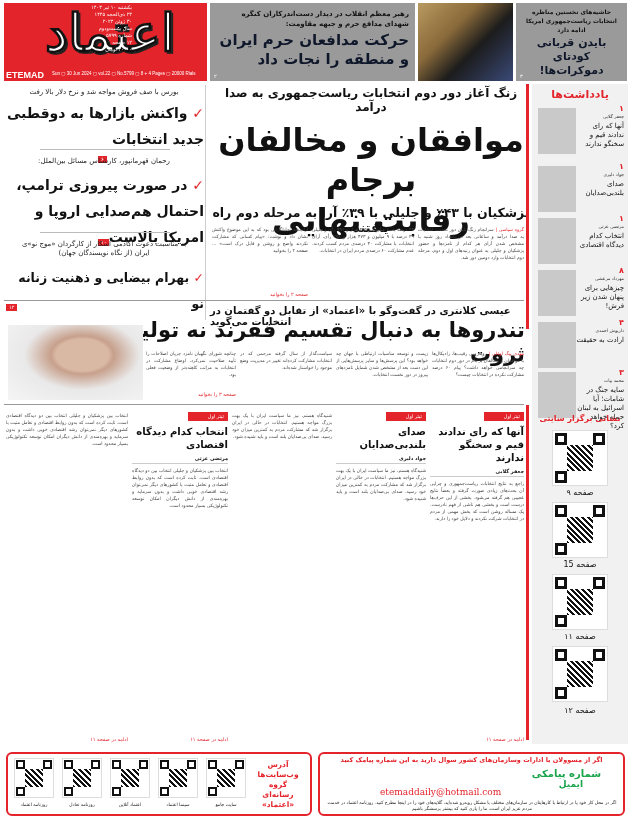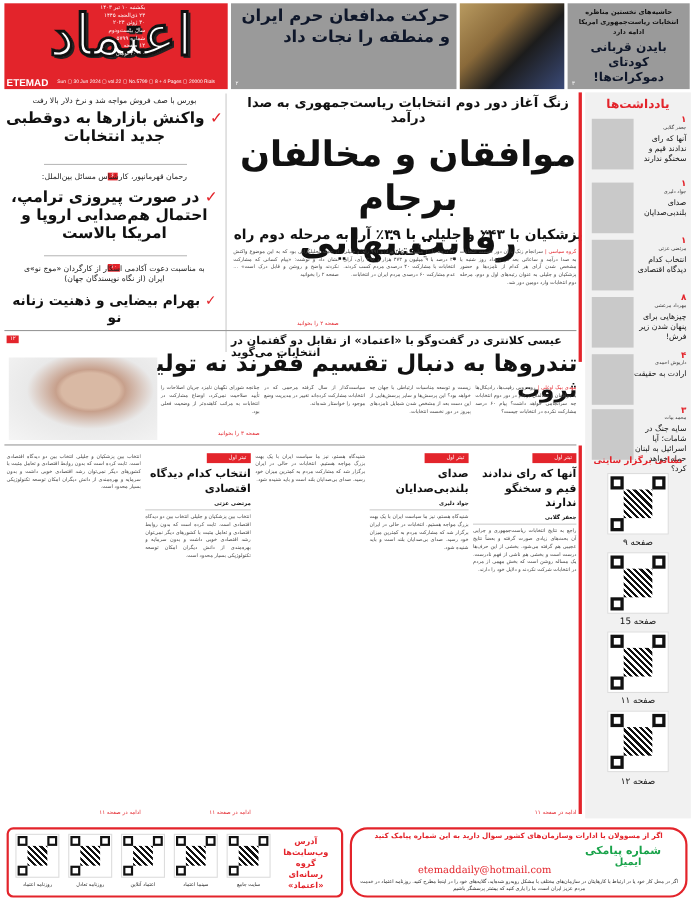--- a/index.html
+++ b/index.html
@@ -18,21 +18,21 @@
 #leader-photo{left:418px;top:3px;width:95px;height:78px;background:linear-gradient(135deg,#b89a60 0%,#8a6a3a 35%,#1c1c1c 60%,#3a4a78 100%)}
 #biden-box{left:516px;top:3px;width:111px;height:78px;background:#9a9a9a}
 
 #kicker-main{left:212px;top:86px;width:318px;font-size:12px;font-weight:bold;text-align:center}
 #headline-main{left:212px;top:120px;width:318px;font-size:32px;font-weight:900;text-align:center;line-height:40px;letter-spacing:-1px}
 #subhead-main{left:212px;top:205px;width:318px;font-size:12.5px;font-weight:bold;text-align:center}
 .bodytext{font-size:4.6px;line-height:7px;color:#444;text-align:justify;direction:rtl;overflow:hidden}
 .redtext{color:#e3242b}
 
 .left-kicker{font-size:7px;text-align:center;color:#222}
-.left-title{font-size:14px;font-weight:900;text-align:center;line-height:16px}
+.left-title{font-size:14px;font-weight:900;text-align:right;line-height:26px}
 .check{color:#e3242b;font-weight:bold}
 .divider-red{height:1px;background:#bbb}
 .pg-badge{display:inline-block;background:#e3242b;color:#fff;font-size:5px;padding:0 3px;line-height:7px}
 
 #sidebar{left:532px;top:84px;width:96px;height:660px;background:#f1f1f1}
 #sidebar-title{width:100%;text-align:center;color:#e3242b;font-size:11px;font-weight:bold;margin-top:4px}
 .note{position:absolute;left:4px;width:88px;height:56px}
 .note-photo{position:absolute;left:2px;top:4px;width:38px;height:46px;background:#c9c9c9}
 .note-num{position:absolute;right:0;top:0;color:#e3242b;font-size:8px;font-weight:bold}
 .note-author{position:absolute;right:0;top:10px;font-size:4.5px;color:#333;direction:rtl}
@@ -48,21 +48,21 @@
 
 #interview-kicker{left:210px;top:305px;width:318px;font-size:10px;font-weight:bold;text-align:left}
 #interview-title{left:115px;top:318px;width:410px;font-size:21px;font-weight:900;text-align:right;direction:rtl}
 #kalantari-photo{left:8px;top:325px;width:135px;height:75px;background:radial-gradient(ellipse at 55% 40%,#d9b9a4 0 25%,#c7a08c 30%,#e9e9e9 55%,#f5f5f5 100%)}
 
 .col-tag{background:#e3242b;color:#fff;font-size:5px;text-align:right;padding:0 4px;direction:rtl;line-height:9px}
 .col-title{font-size:10px;font-weight:bold;text-align:right;direction:rtl;line-height:13px}
 .col-author{font-size:5px;font-weight:bold;text-align:right;direction:rtl;border-bottom:1px solid #ccc;padding-bottom:2px}
 .cont{font-size:5px;color:#e3242b;text-align:right;direction:rtl}
 
-#sms-box{left:318px;top:752px;width:307px;height:64px;border:2px solid #e3242b;border-radius:16px}
+#sms-box{left:318px;top:752px;width:307px;height:64px;border:2px solid #e3242b;border-radius:6px}
 #sms-head{font-size:6.5px;font-weight:bold;color:#e3242b;text-align:center;direction:rtl;margin-top:2px}
 #sms-number{left:56px;top:12px;font-size:18px;font-weight:900;color:#e3242b;font-family:"DejaVu Sans",sans-serif;letter-spacing:-1px}
 #sms-label{right:22px;top:14px;font-size:10px;font-weight:bold;color:#19a34a}
 #email{left:60px;top:33px;font-size:9px;color:#e3242b;font-family:"DejaVu Serif",serif}
 #email-label{right:40px;top:25px;font-size:9px;font-weight:bold;color:#19a34a}
 #sms-foot{left:6px;top:46px;width:292px;font-size:4.5px;text-align:center;direction:rtl;line-height:6px;color:#222}
 #sites-box{left:6px;top:752px;width:306px;height:64px;border:2px solid #e3242b;border-radius:6px}
 #sites-title{right:6px;top:6px;width:52px;color:#e3242b;font-size:7.5px;font-weight:bold;text-align:center;line-height:10px;direction:rtl}
 .site{position:absolute;top:4px;width:44px;height:56px}
 .site .qr-box{width:40px;height:40px;left:2px;top:0}
@@ -82,20 +82,21 @@
   <div>۳۰ ژوئن ۲۰۲۴</div>
   <div>سال بیست‌ودوم</div>
   <div>شماره ۵۷۹۹</div>
   <div>۱۲ صفحه</div>
   <div>۲۰۰۰۰ تومان</div>
 </div>
 <div id="latin-name" class="abs">ETEMAD</div>
 <div id="latin-info" class="abs">Sun ▢ 30 Jun 2024 ▢ vol.22 ▢ No.5799 ▢ 8 + 4 Pages ▢ 20000 Rials</div>
 
 <div id="lead-box" class="abs">
+  <div class="gray-kicker" style="padding:6px 6px 0">رهبر معظم انقلاب در دیدار دست‌اندرکاران کنگره شهدای مدافع حرم و جبهه مقاومت:</div>
   <div class="gray-title" style="font-size:15px;line-height:19px;padding:2px 6px 0">حرکت مدافعان حرم ایران و منطقه را نجات داد</div>
   <span class="abs" style="left:4px;bottom:2px;color:#fff;font-size:5px">۲</span>
 </div>
 <div id="leader-photo" class="abs"></div>
 <div id="biden-box" class="abs">
   <div class="gray-kicker" style="padding:4px 5px 0;text-align:center;font-size:6px;line-height:9px">حاشیه‌های نخستین مناظره انتخابات ریاست‌جمهوری امریکا ادامه دارد</div>
   <div class="gray-title" style="font-size:11px;line-height:14px;padding:2px 4px 0;text-align:center">بایدن قربانی کودتای دموکرات‌ها!</div>
   <span class="abs" style="left:4px;bottom:2px;color:#fff;font-size:5px">۳</span>
 </div>
 

